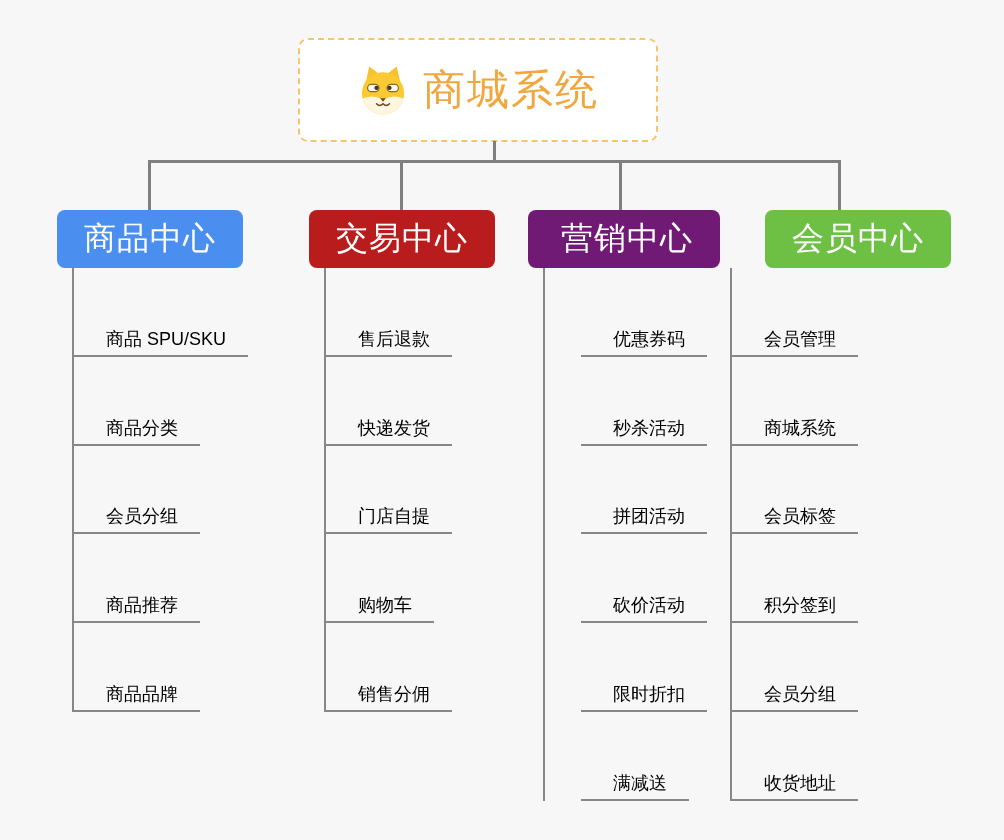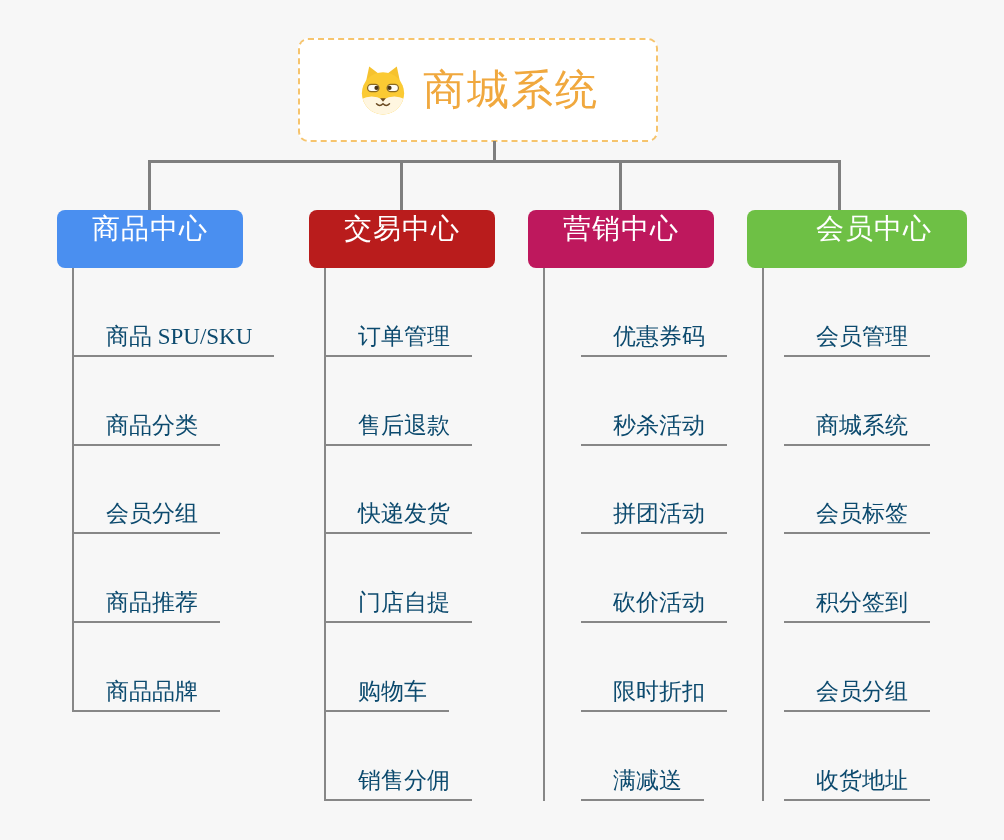--- a/index.html
+++ b/index.html
@@ -28,39 +28,39 @@
   .cline{position:absolute;background:#7f7f7f;}
   .root-stub{left:493px;top:141px;width:3px;height:22px;}
   .bus{left:148px;top:160px;width:693px;height:3px;}
   .drop{top:160px;width:3px;height:50px;}
   .drop.d0{left:148px;} .drop.d1{left:400px;}
   .drop.d2{left:619px;} .drop.d3{left:838px;}
 
   
   .branch-header{
     position:absolute;top:210px;width:186px;height:58px;
-    border-radius:8px;display:flex;justify-content:center;
-    color:#ffffff;font-size:28px;letter-spacing:1px;
+    border-radius:8px;display:flex;align-items:center;justify-content:center;
+    color:#ffffff;font-size:32px;letter-spacing:1px;
   }
-  .b0{left:57px;} .b1{left:309px;} .b2{left:528px;} .b3{left:747px;padding-left:34px;}
+  .b0{left:57px;} .b1{left:309px;} .b2{left:528px;} .b3{left:765px;}
 
   
   .branch-items{
     position:absolute;top:268px;margin:0;padding:0;list-style:none;
     border-left:2px solid #878787;
   }
-  .c0{left:72px;} .c1{left:324px;} .c2{left:543px;padding-left:36px;} .c3{left:762px;padding-left:20px;}
+  .c0{left:72px;} .c1{left:324px;} .c2{left:543px;padding-left:36px;} .c3{left:730px;}
   .branch-items li{
     box-sizing:border-box;height:88.8px;width:max-content;
     display:flex;align-items:flex-end;
     padding:0 22px 7px 32px;
     border-bottom:2px solid #878787;
   }
   .branch-items li span{
-    font-size:23px;color:#0c4a6e;line-height:1;white-space:nowrap;font-family:Liberation Serif, serif;
+    font-size:18px;color:#000000;line-height:1;white-space:nowrap;
   }
 </style>
 </head>
 <body>
 
 <div class="stage">
 
   <div class="root-node">
     <svg class="doge" viewBox="0 0 64 64" aria-hidden="true">
       <path d="M11 22 L15 3 L28 13 Z" fill="#f6c22e"></path>
@@ -88,21 +88,21 @@
   <div class="cline drop d1"></div>
   <div class="cline drop d2"></div>
   <div class="cline drop d3"></div>
 
   <div class="branch-header b0" style="background: rgb(74, 143, 240);">
     <span>商品中心</span>
   </div>
   <div class="branch-header b1" style="background: #b91c1c;">
     <span>交易中心</span>
   </div>
-  <div class="branch-header b2" style="background: #be185d;">
+  <div class="branch-header b2" style="background: #701a75; padding-left: 6px;">
     <span>营销中心</span>
   </div>
   <div class="branch-header b3" style="background: rgb(110, 192, 69);">
     <span>会员中心</span>
   </div>
 
   <ul class="branch-items c0">
     <li>
         <span>商品 SPU/SKU</span>
       </li>
@@ -114,23 +114,20 @@
       </li>
     <li>
         <span>商品推荐</span>
       </li>
     <li>
         <span>商品品牌</span>
       </li>
   </ul>
 
   <ul class="branch-items c1">
-    <li>
-        <span>订单管理</span>
-      </li>
     <li>
         <span>售后退款</span>
       </li>
     <li>
         <span>快递发货</span>
       </li>
     <li>
         <span>门店自提</span>
       </li>
     <li>

